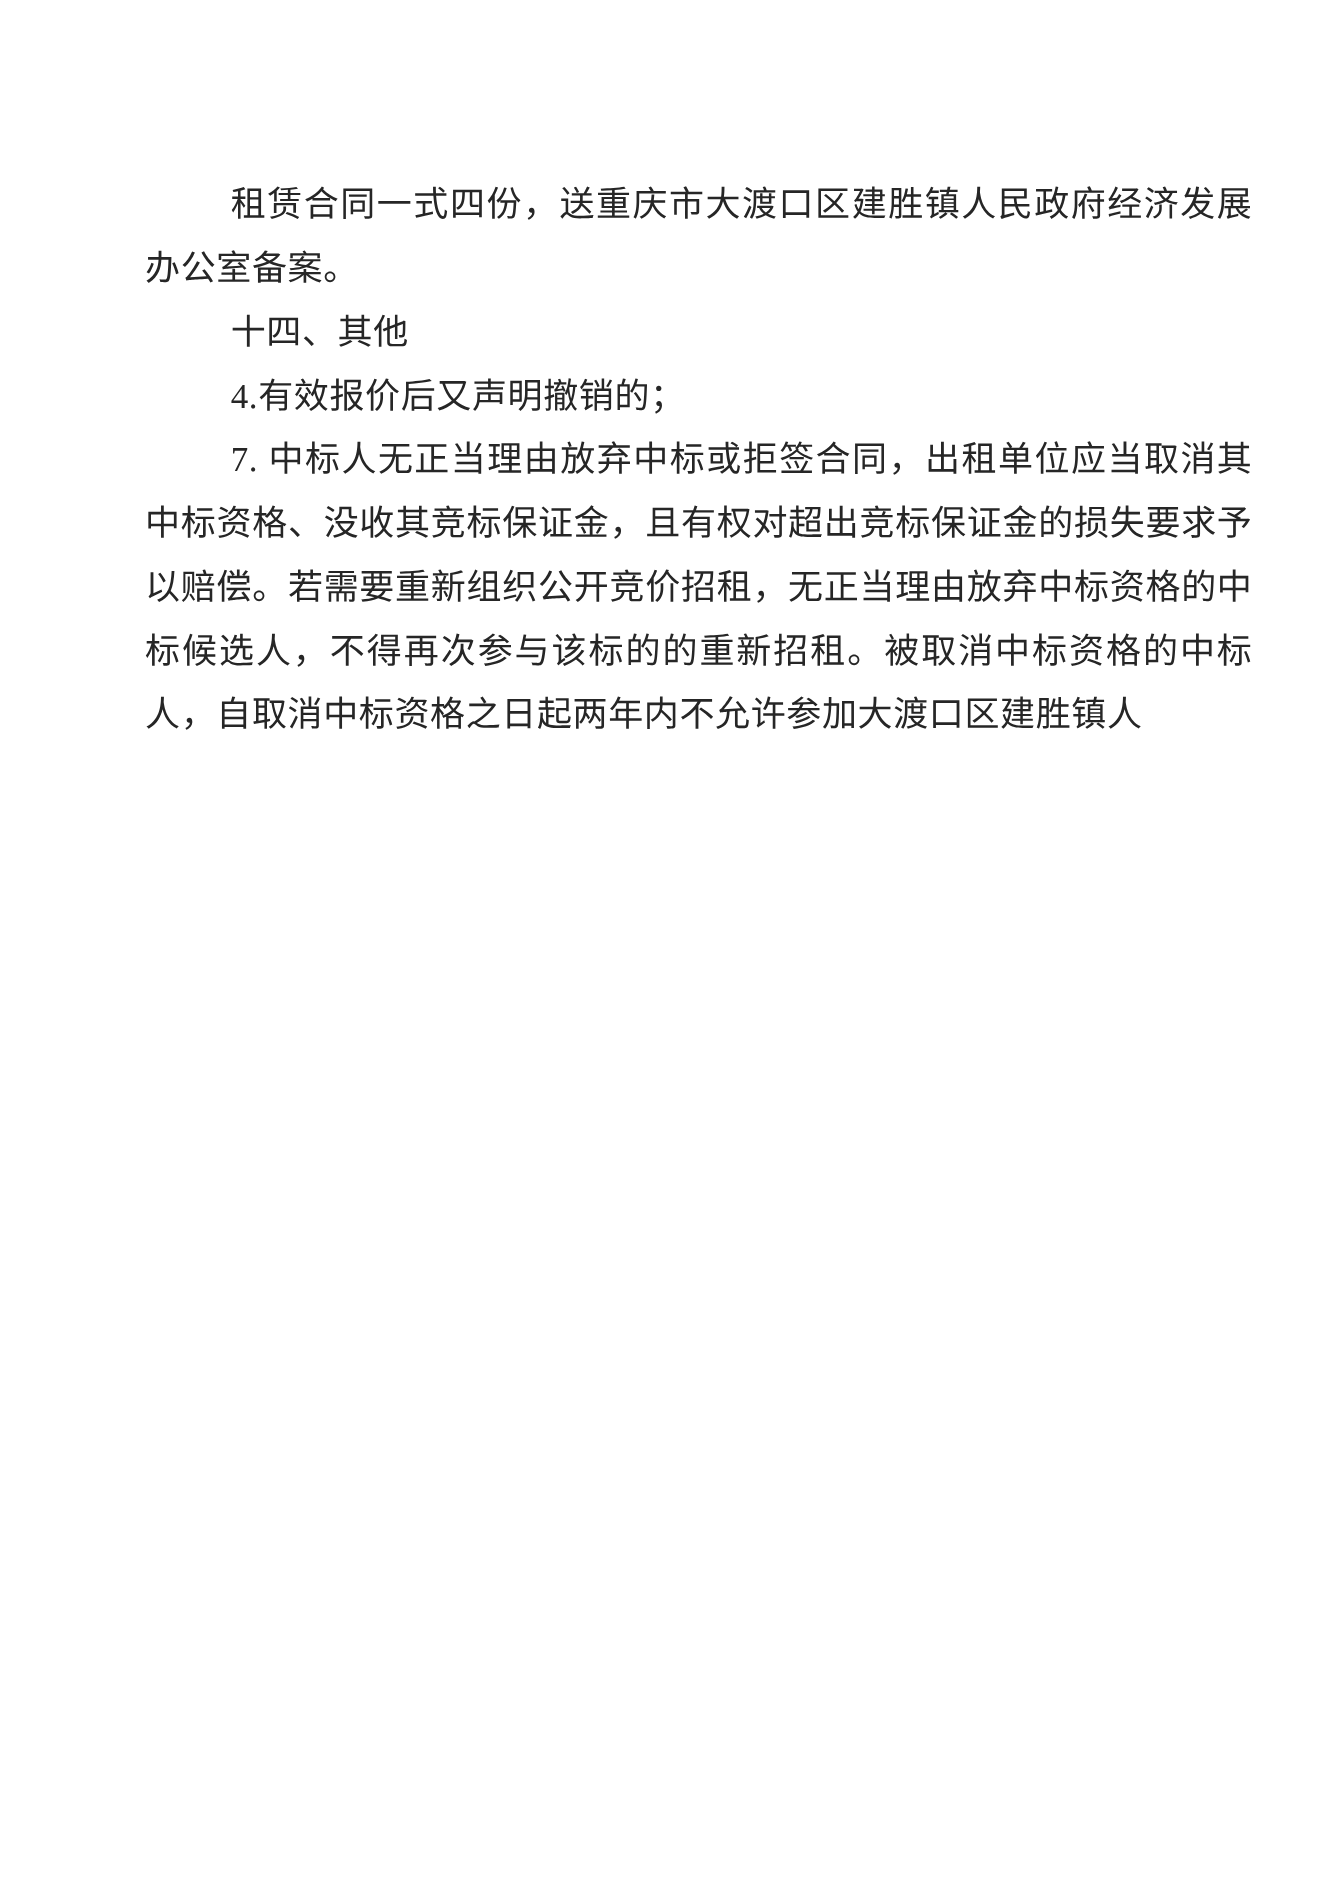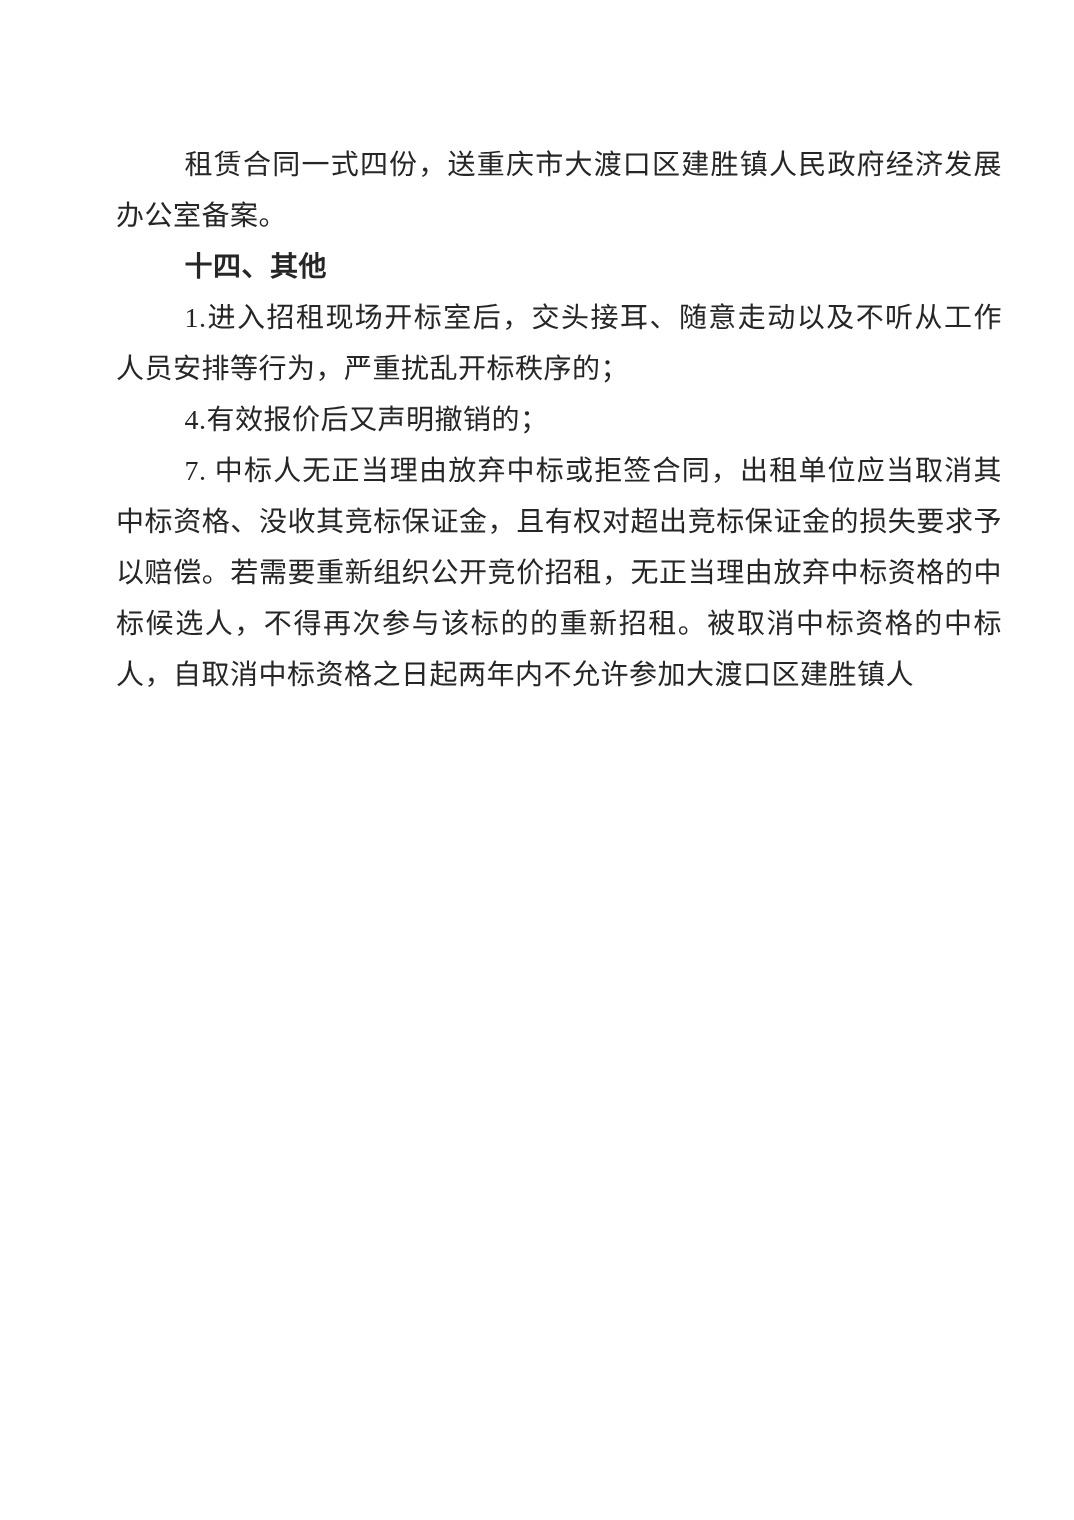--- a/index.html
+++ b/index.html
@@ -33,29 +33,28 @@
     line-height: 51px;
     text-align: justify;
     text-justify: inter-ideograph;
   }
   .para {
     margin: 0;
     text-indent: 2.45em;
     letter-spacing: 0.5px;
   }
   .para.heading {
-    font-weight: bold;
+    font-weight: normal;
     text-align: left;
   }
   
 </style>
 </head>
 <body>
 
 <div class="page">
   <div class="doc-body">
     <p class="para">租赁合同一式四份，送重庆市大渡口区建胜镇人民政府经济发展办公室备案。</p>
     <p class="para heading">十四、其他</p>
-    <p class="para">1.进入招租现场开标室后，交头接耳、随意走动以及不听从工作人员安排等行为，严重扰乱开标秩序的；</p>
     <p class="para">4.有效报价后又声明撤销的；</p>
     <p class="para">7. 中标人无正当理由放弃中标或拒签合同，出租单位应当取消其中标资格、没收其竞标保证金，且有权对超出竞标保证金的损失要求予以赔偿。若需要重新组织公开竞价招租，无正当理由放弃中标资格的中标候选人，不得再次参与该标的的重新招租。被取消中标资格的中标人，自取消中标资格之日起两年内不允许参加大渡口区建胜镇人</p>
   </div>
 </div>
 
 </body></html>

